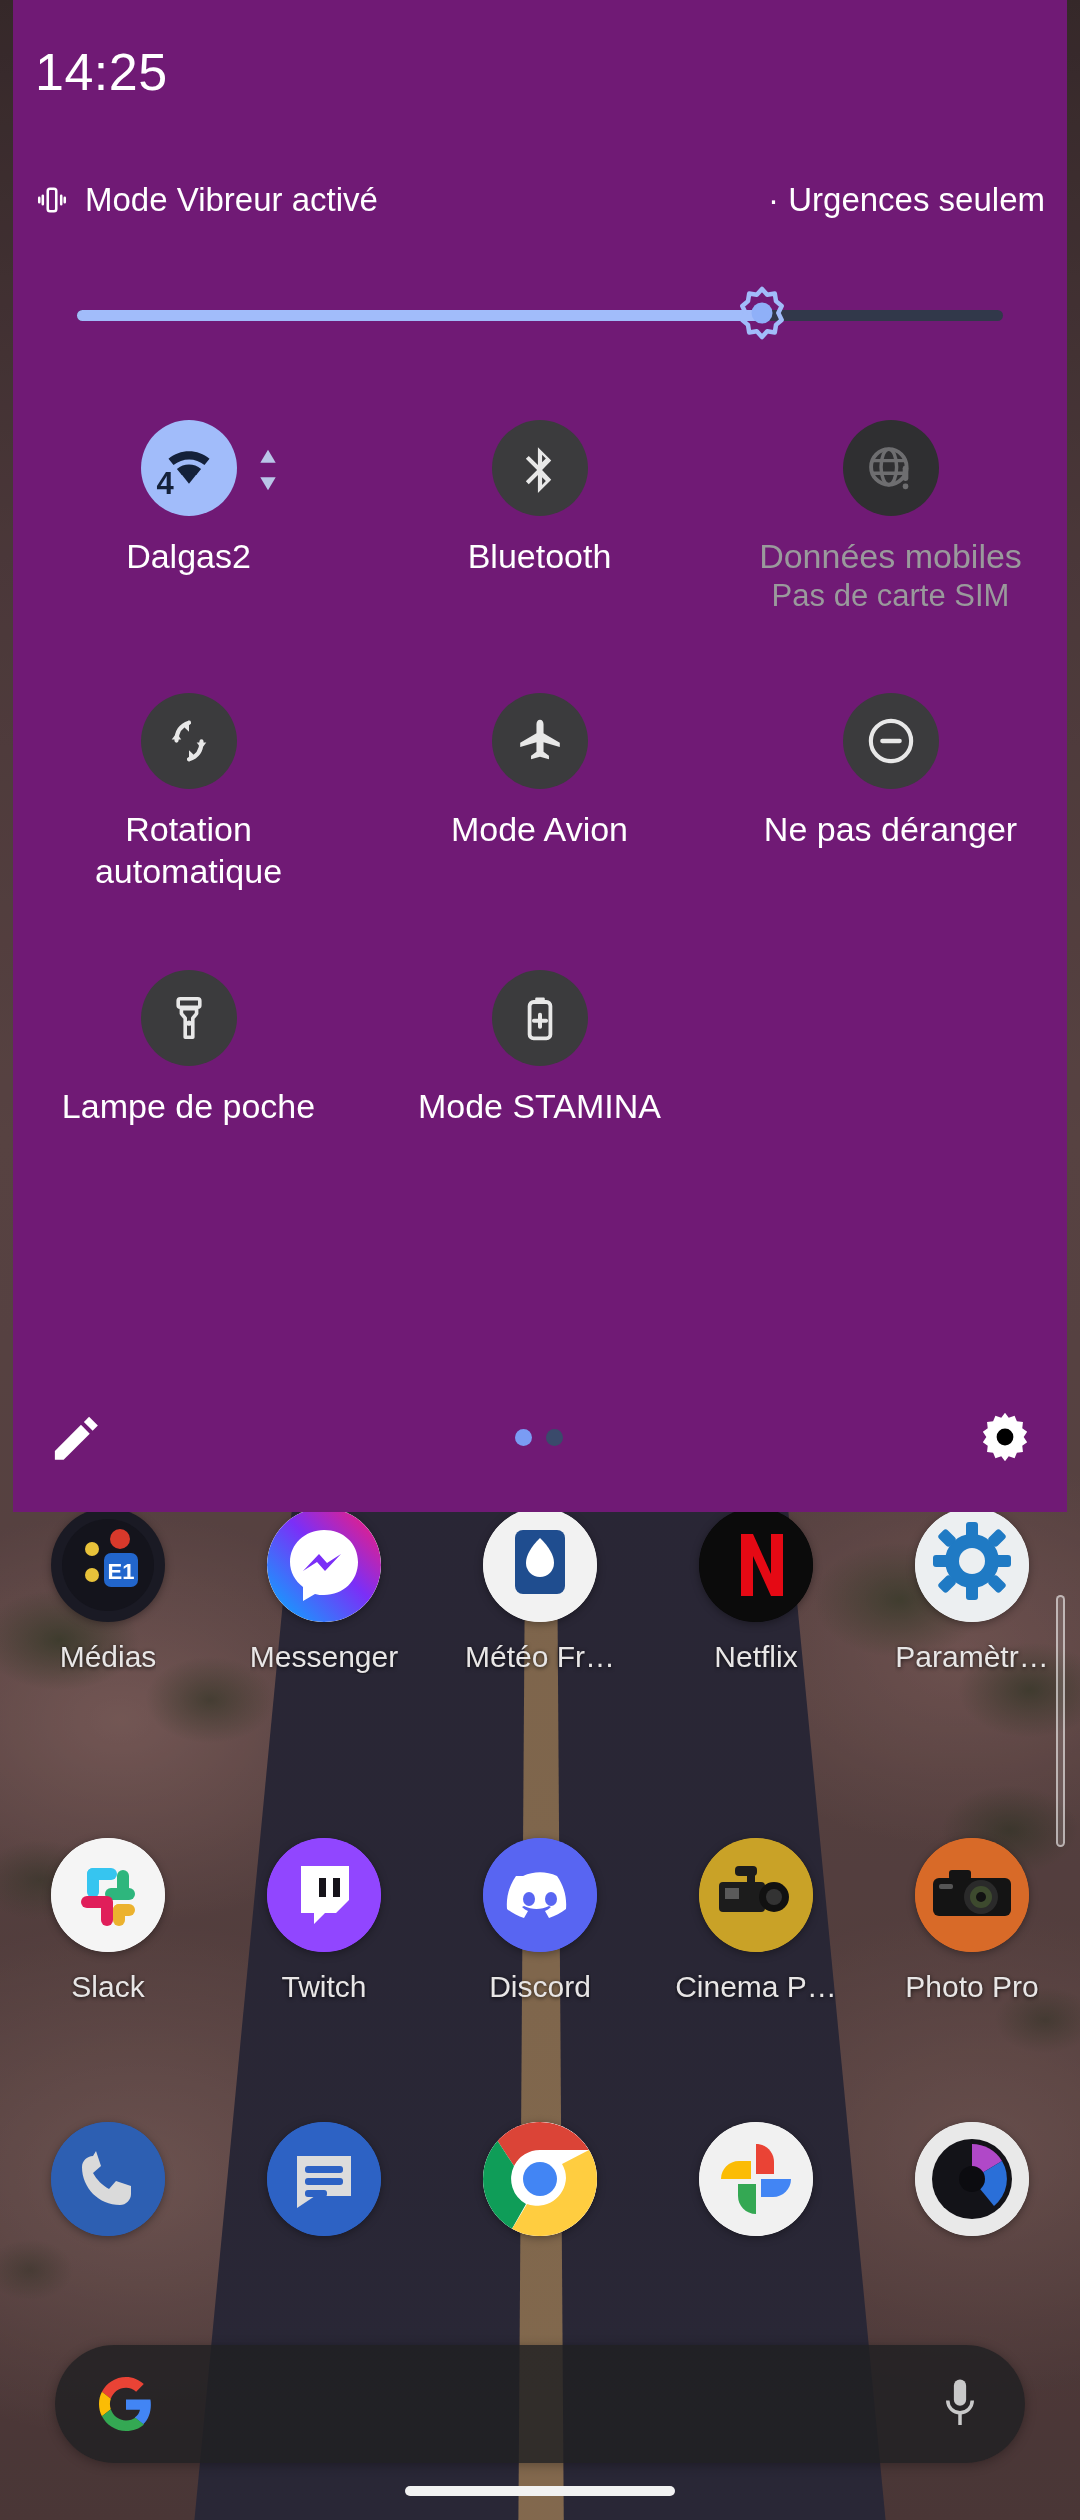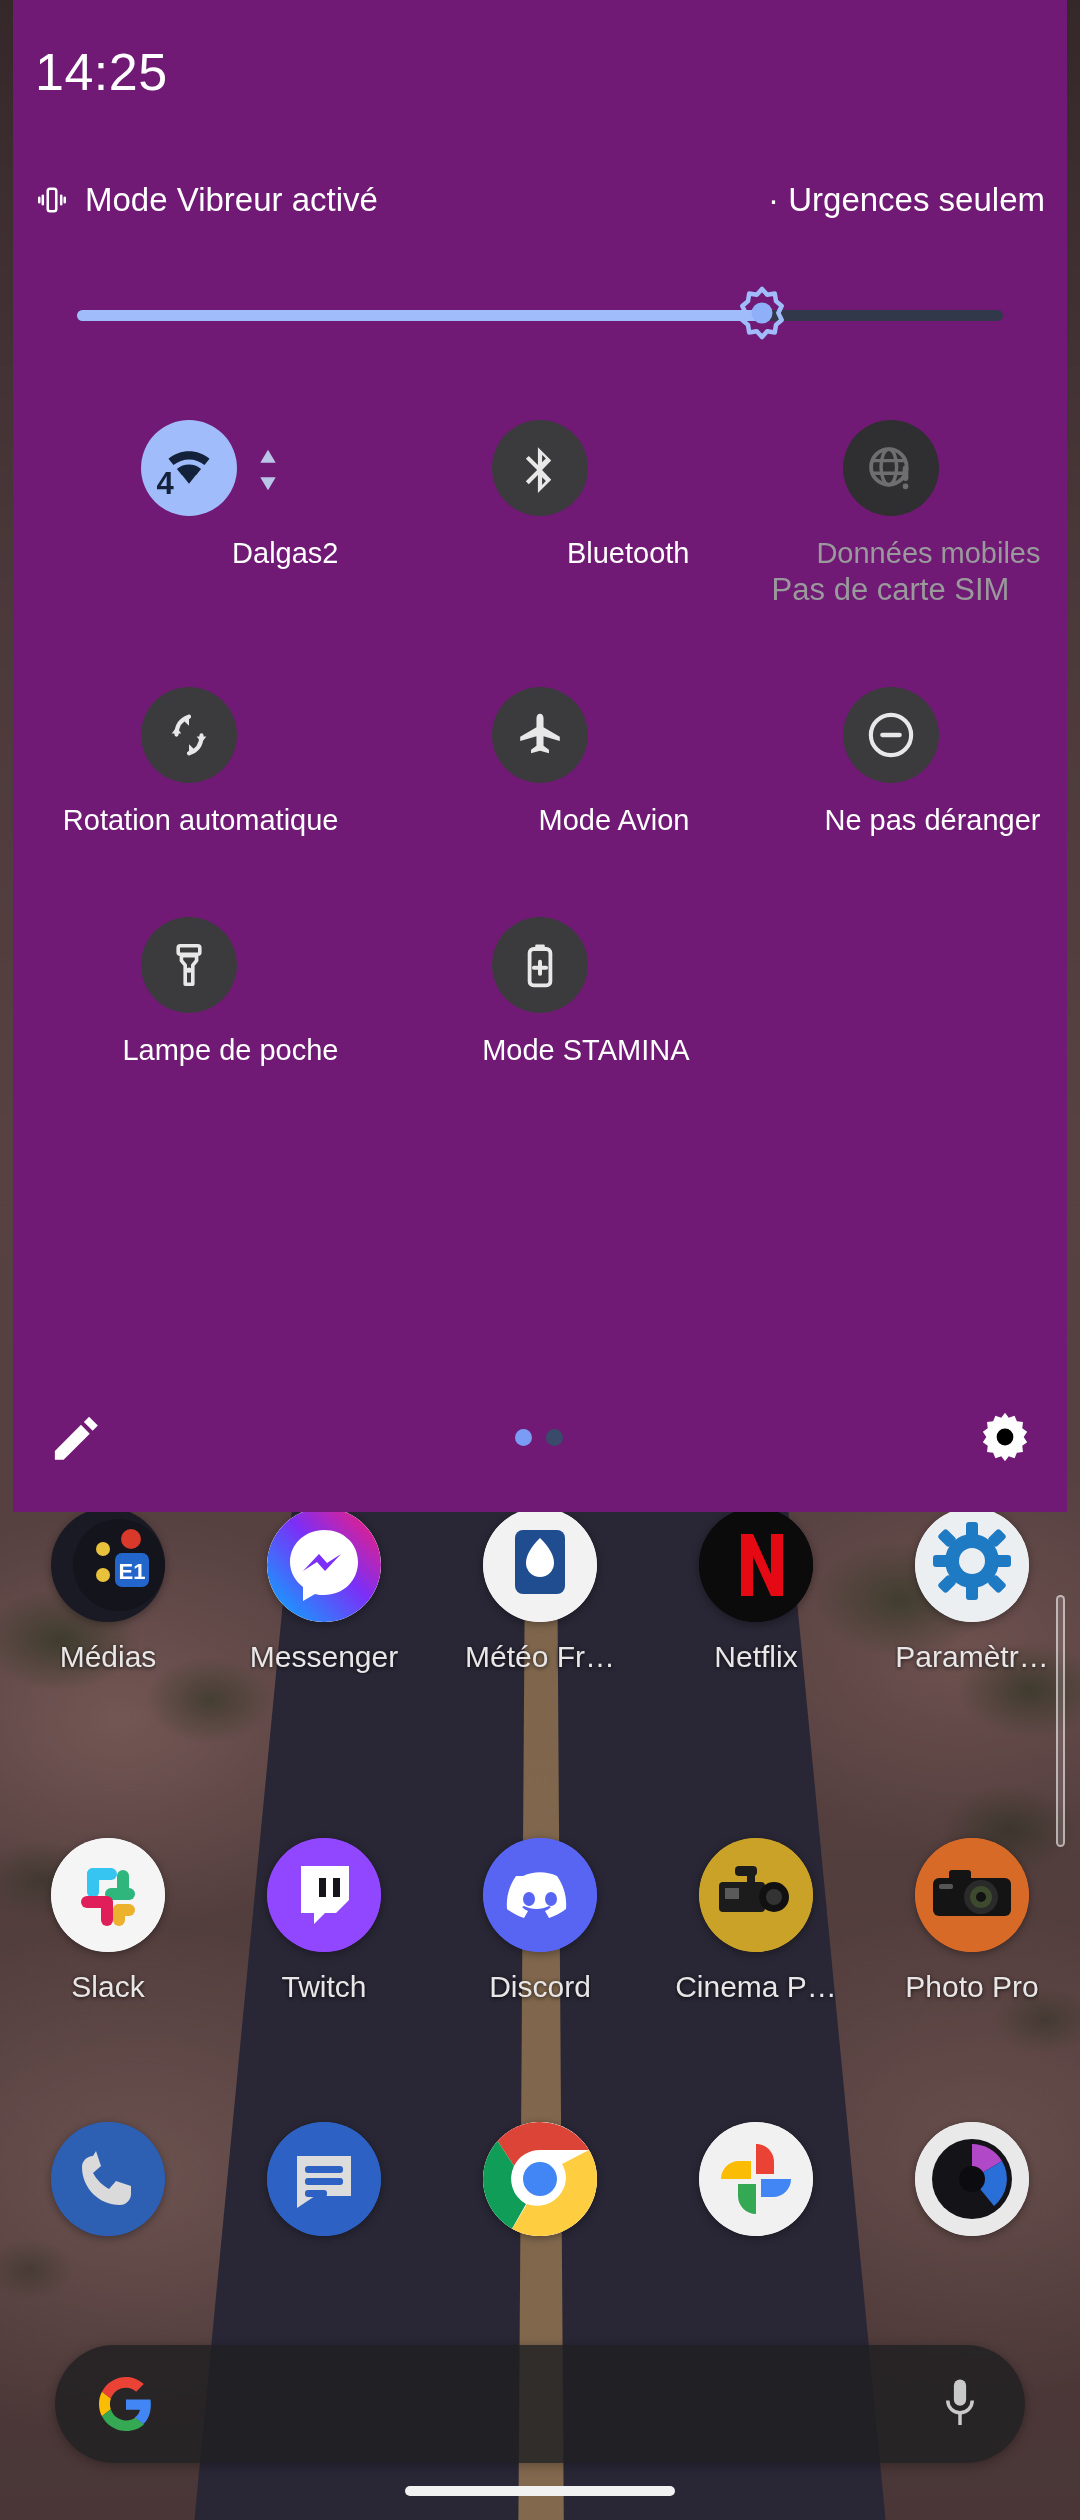--- a/index.html
+++ b/index.html
@@ -46,21 +46,21 @@
     clip-path: polygon(49.6% 0%, 50.6% 0%, 52.2% 100%, 48.0% 100%);
   }
   .wp-shade { position:absolute; inset:0; background:rgba(0,0,0,.30); }
 
   
   .app-grid { position:absolute; left:0; right:0; }
   .app-row { display:flex; }
   .app-cell { width:216px; display:flex; flex-direction:column; align-items:center; }
   .app-icon {
     width:114px; height:114px; border-radius:50%;
-    display:flex; align-items:center; justify-content:flex-end;
+    display:flex; align-items:center; justify-content:center;
     position:relative; overflow:hidden;
     box-shadow:0 2px 8px rgba(0,0,0,.35);
   }
   .app-label {
     margin-top:18px; font-size:30px; color:#e8e6e6;
     text-shadow:0 1px 4px rgba(0,0,0,.75);
     white-space:nowrap; max-width:206px; overflow:hidden;
   }
 
   
@@ -124,21 +124,21 @@
   #qs-tiles { position:absolute; left:0; right:0; top:420px; }
   .tile-row { display:flex; }
   .tile { width:351px; display:flex; flex-direction:column; align-items:center; }
   .tile-circle {
     width:96px; height:96px; border-radius:50%;
     display:flex; align-items:center; justify-content:center; position:relative;
   }
   .tile-circle.on { background:#a1bcfa; }
   .tile-circle.off { background:#3b3b3d; }
   .tile-circle.disabled { background:#2f2f31; }
-  .tile-label { margin-top:20px; font-size:29px; color:#fff; text-align:right; line-height:1.22; width:300px; }
+  .tile-label { margin-top:20px; font-size:34px; color:#fff; text-align:center; line-height:1.22; width:300px; }
   .tile-label.dim { color:#9a9a9c; }
   .tile-sub { font-size:31px; color:#9a9a9c; text-align:center; line-height:1.22; }
   .wifi-updown { position:absolute; right:-42px; top:28px; width:22px; height:44px; }
 
   
   #qs-footer {
     position:absolute; left:0; right:0; bottom:0; height:150px;
     display:flex; align-items:center; justify-content:space-between; padding:0 34px;
   }
   #qs-dots { display:flex; gap:14px; align-items:center; }

